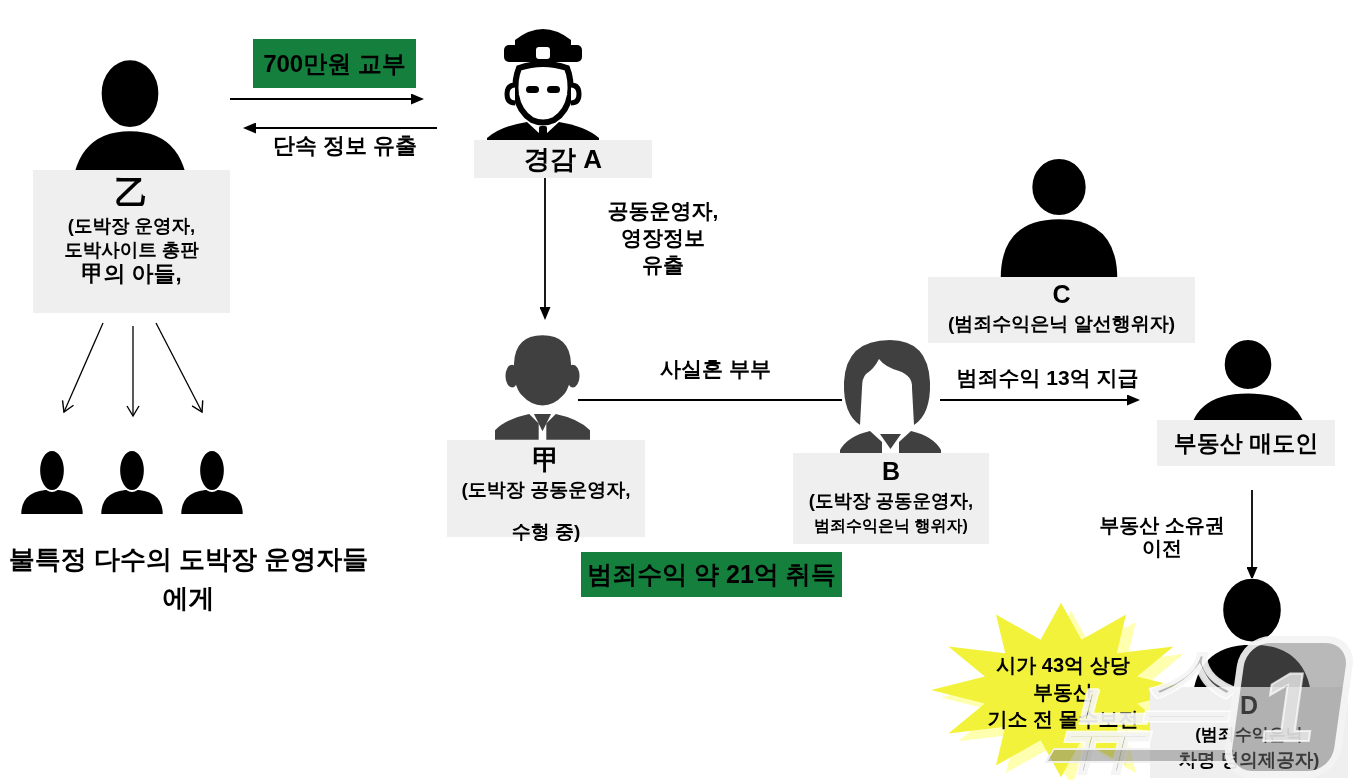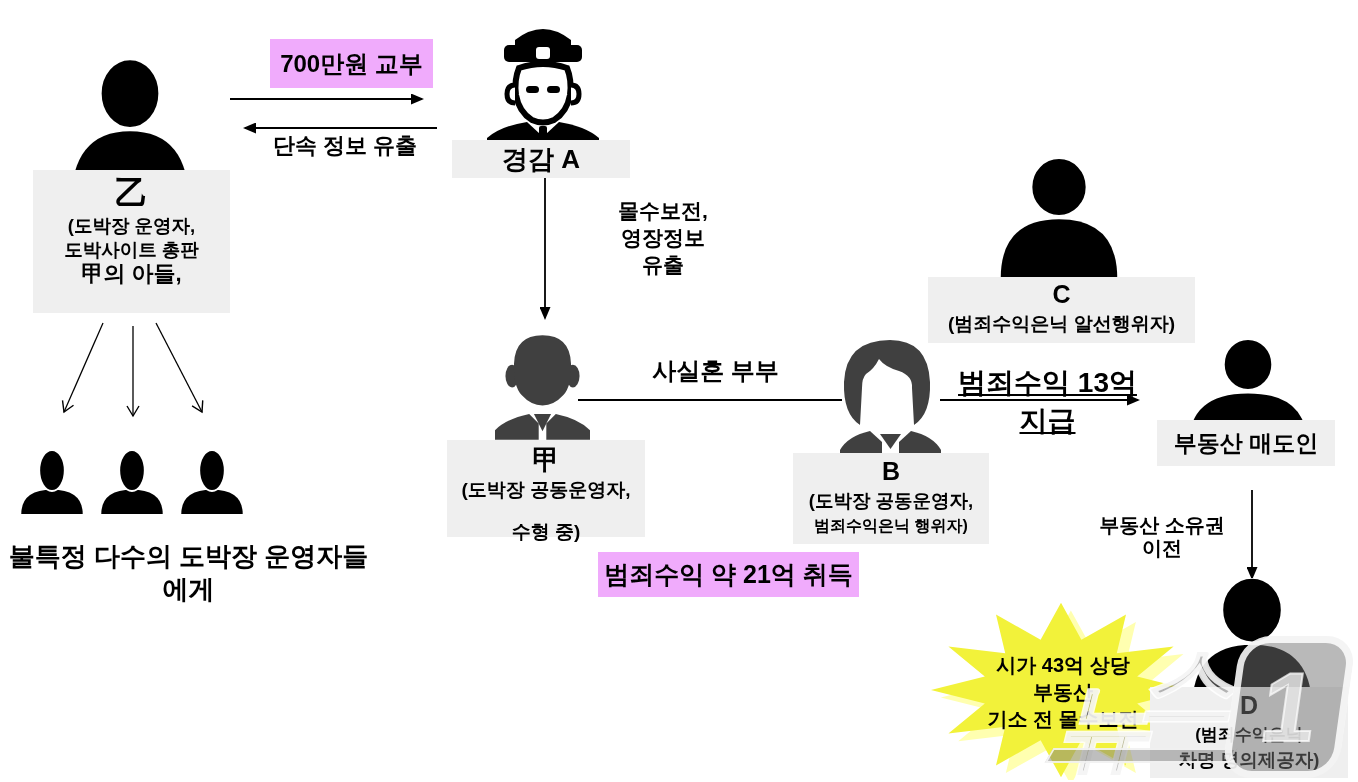--- a/index.html
+++ b/index.html
@@ -2,21 +2,21 @@
 <html><head>
 <meta charset="utf-8">
 <style>
   html,body{margin:0;padding:0;background:#fff;}
   #canvas{
     position:relative;width:1358px;height:782px;background:#ffffff;
     font-family:"Liberation Sans","DejaVu Sans",sans-serif;
     overflow:hidden;color:#000;
   }
   .lbox{position:absolute;background:#efefef;text-align:center;font-weight:bold;color:#000;z-index:3;}
-  .ybox{position:absolute;background:#f0abfc;text-align:center;font-weight:bold;color:#000;z-index:3;margin-left:17px;}
+  .ybox{position:absolute;background:#15803d;text-align:center;font-weight:bold;color:#000;z-index:3;}
   .edge-label{position:absolute;font-weight:bold;color:#000;text-align:center;z-index:3;}
   .node-name{font-weight:bold;}
   .node-line{font-weight:bold;}
   .icon{position:absolute;z-index:2;}
   .ic-black{color:#000000;}
   .ic-gray{color:#404040;}
   svg{display:block;}
   #connectors{position:absolute;left:0;top:0;z-index:1;}
   #star-wrap{position:absolute;z-index:2;}
   
@@ -93,24 +93,24 @@
       <path d="M32,71 Q24,71 24,80 Q24,89 32,89" fill="#fff" stroke="#000" stroke-width="5"></path>
       <path d="M88,71 Q96,71 96,80 Q96,89 88,89" fill="#fff" stroke="#000" stroke-width="5"></path>
       <rect x="43" y="72" width="13" height="7" rx="3.5" fill="#000"></rect>
       <rect x="64" y="72" width="13" height="7" rx="3.5" fill="#000"></rect>
       <path d="M4,132 L4,124 Q18,112 44,108 L57,120 L57,132 Z" fill="currentColor"></path>
       <path d="M116,132 L116,124 Q102,112 76,108 L63,120 L63,132 Z" fill="currentColor"></path>
       <rect x="56" y="112" width="8" height="20" rx="2" fill="currentColor"></rect>
     </svg>
   </div>
 
-  <div class="lbox" style="left:452px;top:140px;width:178px;height:38px;font-size:26px;line-height:38px;">경감 A</div>
+  <div class="lbox" style="left:474px;top:140px;width:178px;height:38px;font-size:26px;line-height:38px;">경감 A</div>
 
   <div class="edge-label" style="left:588px;top:197px;width:150px;font-size:21px;line-height:27px;">
-    <div>몰수보전,</div>
+    <div>공동운영자,</div>
     <div>영장정보</div>
     <div>유출</div>
   </div>
 
   <div class="icon ic-gray" style="left:495px;top:333px;width:95px;height:107px;">
     <svg width="95" height="107" viewBox="0 0 100 112">
       <ellipse cx="18" cy="45" rx="7" ry="12" fill="currentColor"></ellipse>
       <ellipse cx="82" cy="45" rx="7" ry="12" fill="currentColor"></ellipse>
       <path d="M50,2 Q79,2 80,32 Q81,55 72,65 Q62,76 50,76 Q38,76 28,65 Q19,55 20,32 Q21,2 50,2 Z" fill="currentColor"></path>
       <path d="M0,112 L0,102 Q12,90 36,85 L46,95 L46,112 Z" fill="currentColor"></path>
@@ -118,21 +118,21 @@
       <path d="M41,85 L59,85 L50,103 Z" fill="currentColor"></path>
     </svg>
   </div>
 
   <div class="lbox" style="left:447px;top:440px;width:198px;height:94px;padding-top:3px;">
     <div class="node-name" style="font-size:27px;line-height:34px;">甲</div>
     <div class="node-line" style="font-size:19px;line-height:26px;">(도박장 공동운영자,</div>
     <div class="node-line" style="font-size:19px;line-height:26px;margin-top:16px;">수형 중)</div>
   </div>
 
-  <div class="edge-label" style="left:633px;top:355px;width:165px;font-size:24px;">사실혼 부부</div>
+  <div class="edge-label" style="left:633px;top:355px;width:165px;font-size:21px;">사실혼 부부</div>
 
   <div class="icon ic-gray" style="left:838px;top:338px;width:105px;height:122px;">
     <svg width="105" height="122" viewBox="0 0 105 122">
       <ellipse cx="53" cy="54" rx="24" ry="27" fill="#fff"></ellipse>
       <path d="M52,2 Q90,2 92,44 Q93,76 76,87 L74,50 Q75,38 61,33 Q47,29 41,21 Q36,31 28,36 Q24,40 24,50 L22,87 Q5,76 6,44 Q8,2 52,2 Z" fill="currentColor"></path>
       <path d="M28,88 L52.5,112 L77,88 L77,122 L28,122 Z" fill="#fff"></path>
       <path d="M2,122 L2,112 Q10,98 32,93 L44,104 L44,122 Z" fill="currentColor"></path>
       <path d="M103,122 L103,112 Q95,98 73,93 L61,104 L61,122 Z" fill="currentColor"></path>
       <path d="M42,96 L63,96 L52.5,111 Z" fill="currentColor"></path>
     </svg>
@@ -149,21 +149,21 @@
       <path d="M3,98 Q3,50 50,50 Q97,50 97,98 Z" fill="currentColor"></path>
       <ellipse cx="50" cy="24" rx="23" ry="24" fill="currentColor" stroke="#fff" stroke-width="3"></ellipse>
     </svg>
   </div>
 
   <div class="lbox" style="left:928px;top:277px;width:267px;height:66px;">
     <div class="node-name" style="font-size:25px;line-height:34px;">C</div>
     <div class="node-line" style="font-size:19px;line-height:26px;">(범죄수익은닉 알선행위자)</div>
   </div>
 
-  <div class="edge-label" style="left:945px;top:364px;width:205px;font-size:28px;text-decoration:underline;">범죄수익 13억 지급</div>
+  <div class="edge-label" style="left:945px;top:364px;width:205px;font-size:21px;">범죄수익 13억 지급</div>
 
   <div class="icon ic-black" style="left:1185px;top:338px;width:126px;height:107px;">
     <svg width="126" height="107" viewBox="0 0 100 85">
       <path d="M3,85 Q3,44 50,44 Q97,44 97,85 Z" fill="currentColor"></path>
       <ellipse cx="50" cy="21" rx="20" ry="21" fill="currentColor" stroke="#fff" stroke-width="3"></ellipse>
     </svg>
   </div>
 
   <div class="lbox" style="left:1157px;top:420px;width:178px;height:46px;font-size:23px;line-height:46px;">부동산 매도인</div>
 
@@ -211,21 +211,21 @@
       <ellipse cx="50" cy="32" rx="20" ry="32" fill="currentColor" stroke="#fff" stroke-width="3"></ellipse>
     </svg>
   </div>
   <div class="icon ic-black" style="left:180px;top:450px;width:64px;height:64px;">
     <svg width="64" height="64" viewBox="0 0 100 100">
       <path d="M2,100 Q2,62 50,62 Q98,62 98,100 Z" fill="currentColor"></path>
       <ellipse cx="50" cy="32" rx="20" ry="32" fill="currentColor" stroke="#fff" stroke-width="3"></ellipse>
     </svg>
   </div>
 
-  <div class="edge-label" style="left:6px;top:540px;width:365px;font-size:26px;line-height:33px;">
+  <div class="edge-label" style="left:6px;top:540px;width:365px;font-size:26px;line-height:39px;">
     <div>불특정 다수의 도박장 운영자들에게</div>
   </div>
 
   <div id="watermark">
     <span class="wm-char" style="left:28px;top:88px;">뉴</span>
     <span class="wm-char" style="left:112px;top:46px;">스</span>
     <div class="wm-bar" style="left:14px;top:156px;width:180px;height:11px;"></div>
     <div class="wm-digit-box">
       <span class="wm-digit">1</span>
     </div>

